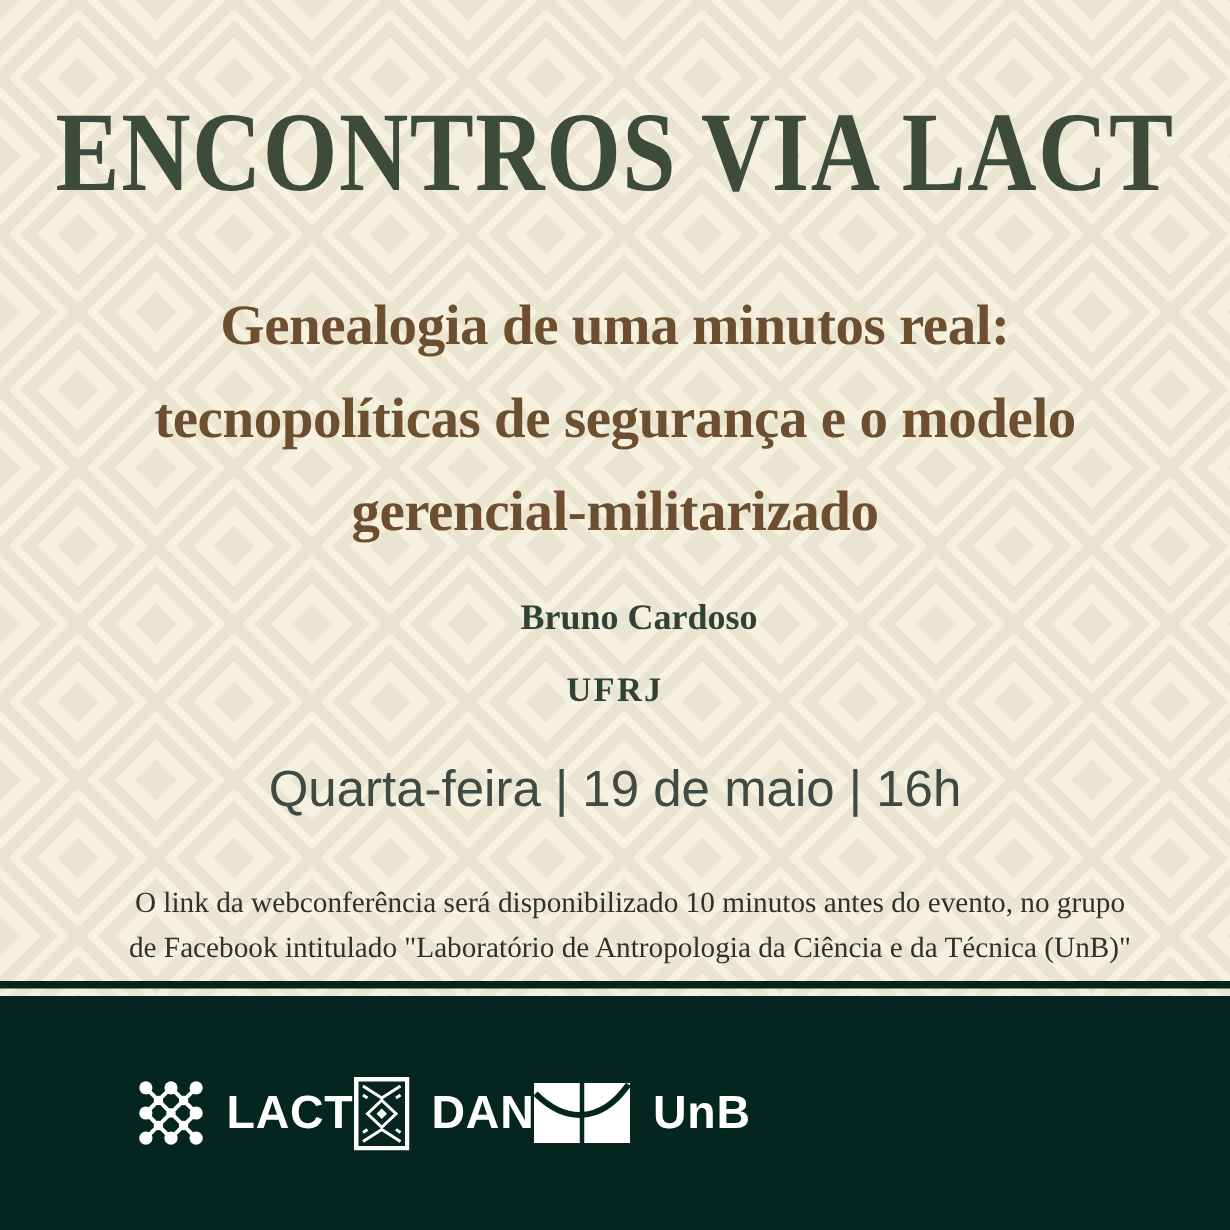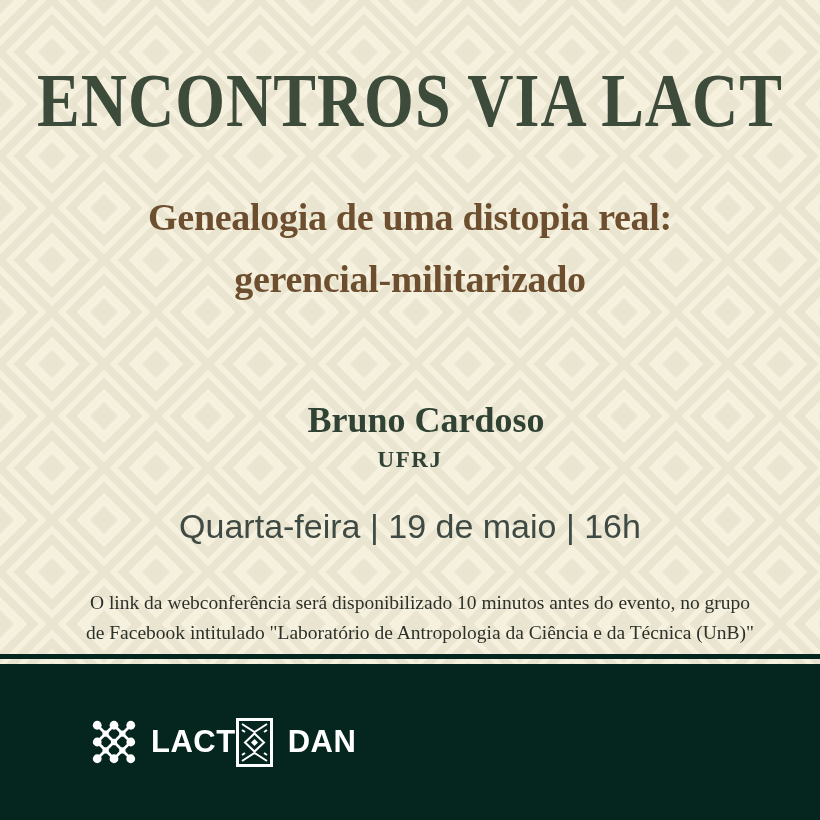--- a/index.html
+++ b/index.html
@@ -31,21 +31,21 @@
   .talk-title {
     top: 186px;
     font-size: 38px;
     font-weight: 700;
     letter-spacing: -0.3px;
     line-height: 62px;
     color: #6d4f2f;
   }
   .speaker-name {
     top: 399px;
-    font-size: 36px;
+    font-size: 24px;
     font-weight: 700;
     color: #2f4234;
     margin-left: 32px;
   }
   .speaker-affiliation {
     top: 447px;
     font-size: 23px;
     font-weight: 700;
     letter-spacing: 1.5px;
     color: #2f4234;
@@ -124,21 +124,22 @@
         </g>
       </pattern>
     </defs>
     <rect width="820" height="820" fill="#f5f1de"></rect>
     <rect width="820" height="820" fill="url(#diamonds)"></rect>
   </svg>
 
   <h1 class="layer series-title">ENCONTROS VIA LACT</h1>
 
   <div class="layer talk-title">
-    <div>Genealogia de uma distopia real:</div>
+    <div>Genealogia de uma minutos real:</div>
+    <div>tecnopolíticas de segurança e o modelo</div>
     <div>gerencial-militarizado</div>
   </div>
 
   <div class="layer speaker-name">Bruno Cardoso</div>
   <div class="layer speaker-affiliation">UFRJ</div>
 
   <div class="layer schedule">Quarta-feira | 19 de maio | 16h</div>
 
   <div class="layer note">
     <div>O link da webconferência será disponibilizado 10 minutos antes do evento, no grupo</div>
@@ -188,15 +189,23 @@
           <path d="M6 12 L9 14"></path>
             <path d="M31 12 L28 14"></path>
           <path d="M6 37 L9 35"></path>
             <path d="M31 37 L28 35"></path>
         </g>
         <path d="M18.5 21 L22 24.5 L18.5 28 L15 24.5 Z" fill="#ffffff"></path>
       </svg>
       <span class="logo-label">DAN</span>
     </div>
 
+    <div class="logo-group">
+      <svg class="logo-icon" width="64" height="44" viewBox="0 0 64 44" aria-hidden="true">
+        <rect x="0" y="2" width="30.5" height="40" fill="#ffffff"></rect>
+        <rect x="33.5" y="2" width="30.5" height="40" fill="#ffffff"></rect>
+        <path d="M1 9 C 20 28, 44 30, 63 3" fill="none" stroke="#05251f" stroke-width="4"></path>
+      </svg>
+      <span class="logo-label">UnB</span>
+    </div>
 
   </footer>
 </div>
 
 </body></html>

